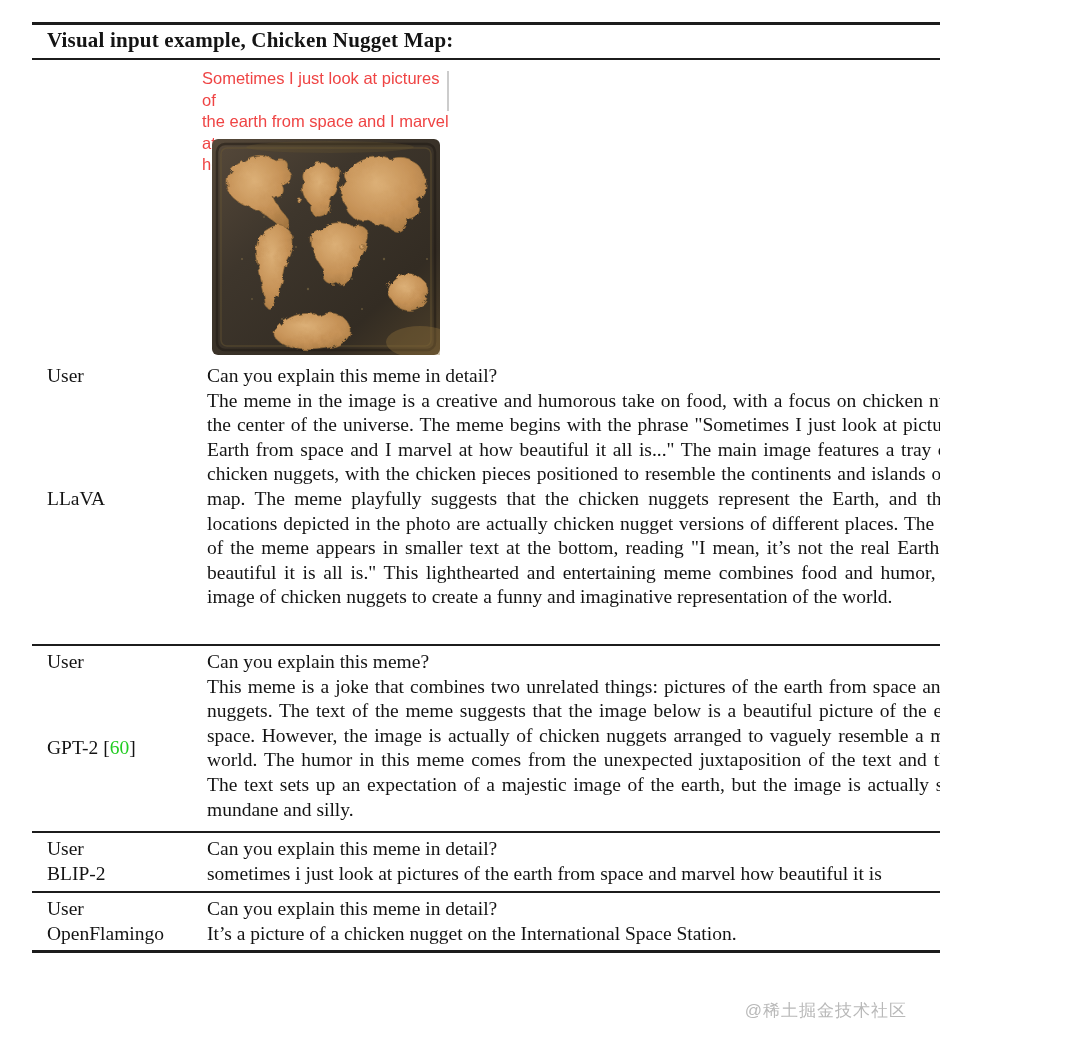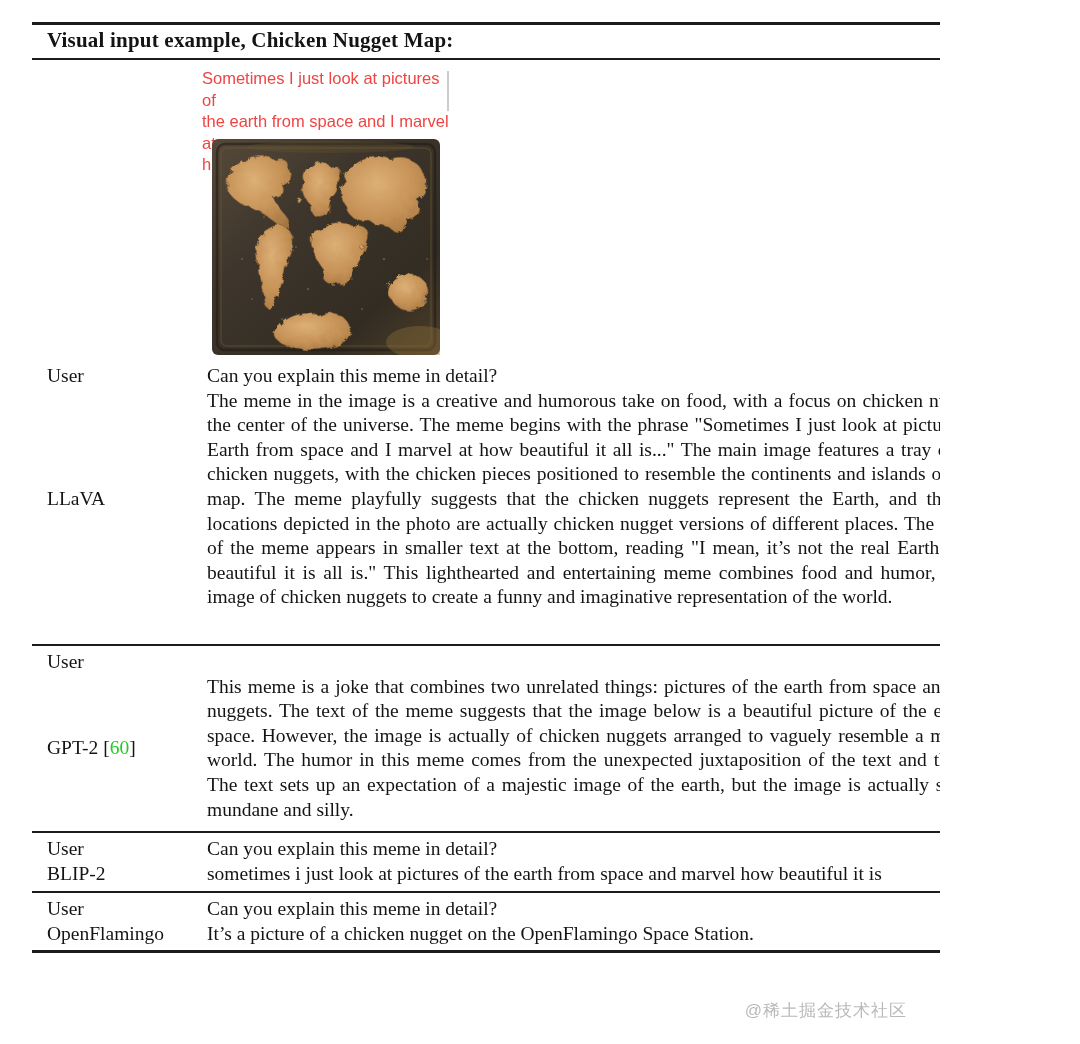--- a/index.html
+++ b/index.html
@@ -139,20 +139,21 @@
       <div class="dlabel">LLaVA</div>
       <div class="dtext">The meme in the image is a creative and humorous take on food, with a focus on chicken nuggets, as the center of the universe. The meme begins with the phrase "Sometimes I just look at pictures of the Earth from space and I marvel at how beautiful it all is..." The main image features a tray of cooked chicken nuggets, with the chicken pieces positioned to resemble the continents and islands on a world map. The meme playfully suggests that the chicken nuggets represent the Earth, and the various locations depicted in the photo are actually chicken nugget versions of different places. The punchline of the meme appears in smaller text at the bottom, reading "I mean, it’s not the real Earth, but how beautiful it is all is." This lighthearted and entertaining meme combines food and humor, using the image of chicken nuggets to create a funny and imaginative representation of the world.</div>
     </div>
   </div>
 
   <div class="rule r3"></div>
 
   <div class="dialog s2">
     <div class="drow">
       <div class="dlabel">User</div>
+      <div class="dtext single">Can you explain this meme?</div>
     </div>
     <div class="drow">
       <div class="dlabel"><span>GPT-2</span><span> [</span><span class="cite">60</span><span>]</span></div>
       <div class="dtext">This meme is a joke that combines two unrelated things: pictures of the earth from space and chicken nuggets. The text of the meme suggests that the image below is a beautiful picture of the earth from space. However, the image is actually of chicken nuggets arranged to vaguely resemble a map of the world. The humor in this meme comes from the unexpected juxtaposition of the text and the image. The text sets up an expectation of a majestic image of the earth, but the image is actually something mundane and silly.</div>
     </div>
   </div>
 
   <div class="rule r4"></div>
 
   <div class="dialog s3">
@@ -168,21 +169,21 @@
 
   <div class="rule r5"></div>
 
   <div class="dialog s4">
     <div class="drow">
       <div class="dlabel">User</div>
       <div class="dtext single">Can you explain this meme in detail?</div>
     </div>
     <div class="drow">
       <div class="dlabel">OpenFlamingo</div>
-      <div class="dtext single">It’s a picture of a chicken nugget on the OpenFlamingo Space Station.</div>
+      <div class="dtext single">It’s a picture of a chicken nugget on the International Space Station.</div>
     </div>
   </div>
 
   <div class="rule r6"></div>
 
   <div class="watermark">@稀土掘金技术社区</div>
 
 </div>
 
 </body></html>

